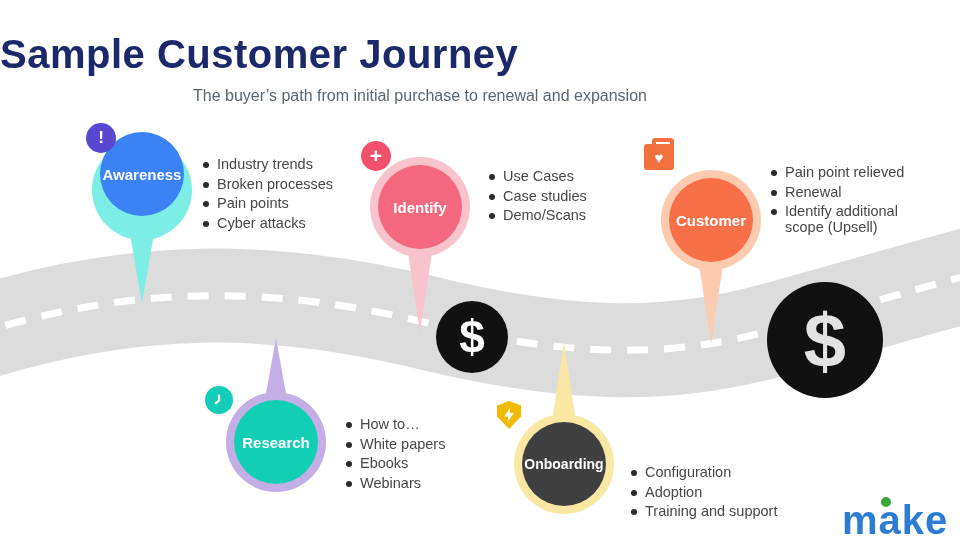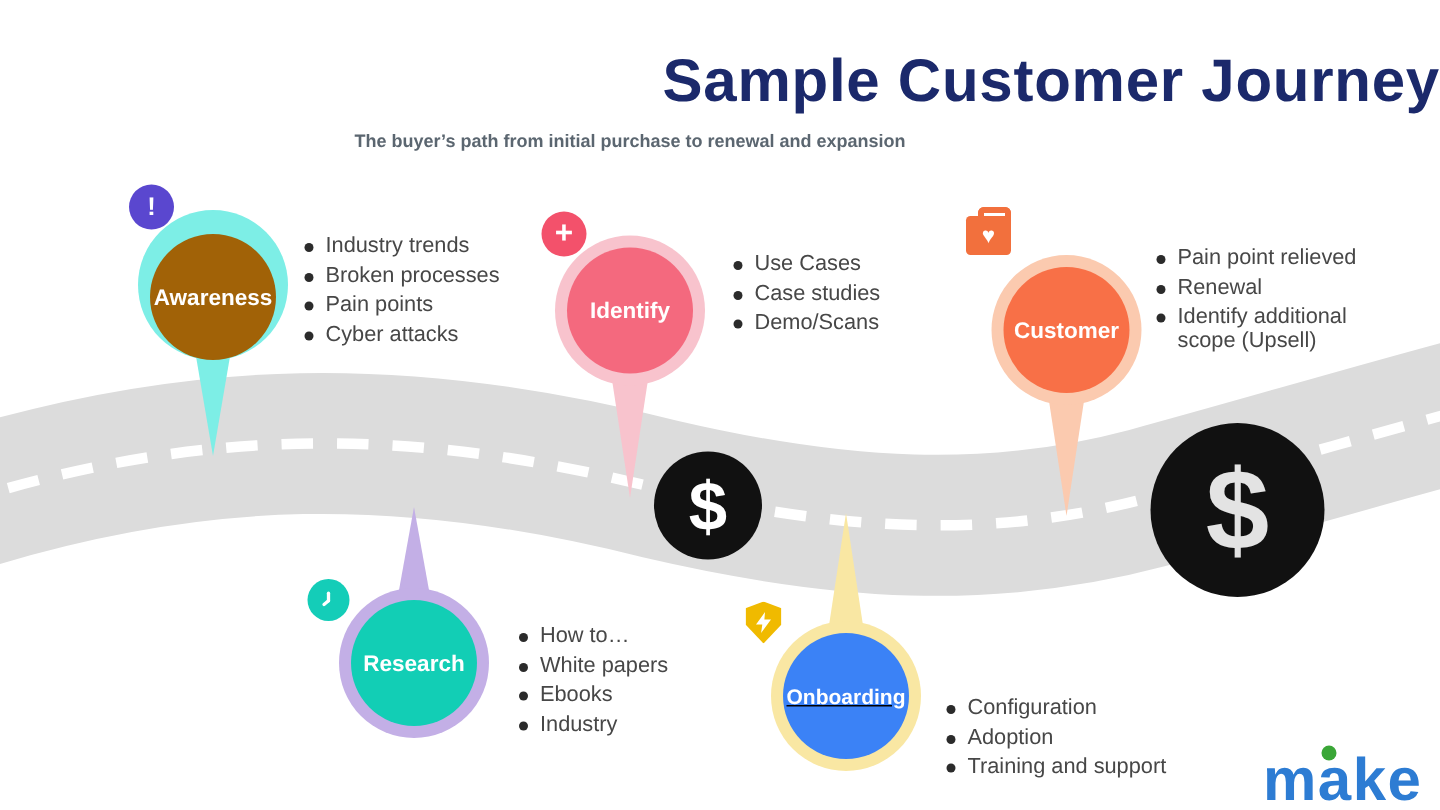--- a/index.html
+++ b/index.html
@@ -1,23 +1,23 @@
 <!DOCTYPE html>
 <html><head>
 <meta charset="utf-8">
 <style>
   html,body{margin:0;padding:0;background:#ffffff;}
   #stage{position:relative;width:960px;height:540px;background:#ffffff;overflow:hidden;
          font-family:"Liberation Sans", sans-serif;}
 
   
-  .title{position:absolute;top:32px;left:0;width:960px;text-align:right;
+  .title{position:absolute;top:32px;left:0;width:960px;text-align:left;
          font-size:40px;font-weight:bold;letter-spacing:0.5px;}
   .subtitle{position:absolute;top:87px;left:0;width:840px;text-align:center;
-            font-size:12px;font-weight:bold;}
+            font-size:16px;}
 
   
   #road-svg{position:absolute;left:0;top:0;z-index:1;}
 
   
   .tail{position:absolute;z-index:2;}
   .tail.down{clip-path:polygon(0 0,100% 0,50% 100%);}
   .tail.up{clip-path:polygon(50% 0,0 100%,100% 100%);}
   .ring{position:absolute;width:100px;height:100px;border-radius:50%;z-index:3;}
   .pin-circle{position:absolute;width:84px;height:84px;border-radius:50%;z-index:4;
@@ -69,21 +69,21 @@
   <svg id="road-svg" width="960" height="540" viewBox="0 0 960 540">
     <path id="road-band" d="M -30 336 C 130 285 270 283 440 326 C 560 354 660 360 765 332 C 860 306 905 292 995 268" fill="none" stroke="#dcdcdc" stroke-width="94"></path>
     <path id="road-dashes" d="M -30 336 C 130 285 270 283 440 326 C 560 354 660 360 765 332 C 860 306 905 292 995 268" fill="none" stroke="#ffffff" stroke-width="7" stroke-dasharray="21 16"></path>
   </svg>
 
   <div class="title" style="color: rgb(27, 41, 107);">Sample Customer Journey</div>
   <div class="subtitle" style="color: rgb(91, 102, 112);">The buyer’s path from initial purchase to renewal and expansion</div>
 
   <div class="tail down" style="left: 128px; top: 222px; width: 28px; height: 82px; background: rgb(125, 238, 230);"></div>
   <div class="ring" style="left: 92px; top: 140px; background: rgb(125, 238, 230);"></div>
-  <div class="pin-circle" style="left: 100px; top: 156px; background: #a16207;">
+  <div class="pin-circle" style="left: 100px; top: 132px; background: #3b82f6;">
     <span class="pin-label">Awareness</span>
   </div>
   <div class="badge round" style="left: 86px; top: 123px; width: 30px; height: 30px; font-size: 17px; background: rgb(90, 71, 207);">
     <span>!</span>
   </div>
   <div class="blist" style="left: 203px; top: 157px; width: 155px; color: rgb(71, 71, 71);">
       <div class="b-row">
         <span class="b-dot"></span>
         <span class="b-txt">Industry trends</span>
       </div>
@@ -169,27 +169,27 @@
       <div class="b-row">
         <span class="b-dot"></span>
         <span class="b-txt">White papers</span>
       </div>
       <div class="b-row">
         <span class="b-dot"></span>
         <span class="b-txt">Ebooks</span>
       </div>
       <div class="b-row">
         <span class="b-dot"></span>
-        <span class="b-txt">Industry</span>
+        <span class="b-txt">Webinars</span>
       </div>
     </div>
 
   <div class="tail up" style="left: 551px; top: 342px; width: 26px; height: 86px; background: rgb(249, 231, 163);"></div>
   <div class="ring" style="left: 514px; top: 414px; background: rgb(249, 231, 163);"></div>
-  <div class="pin-circle" style="left: 522px; top: 422px; background: #3b82f6; text-decoration: underline;">
+  <div class="pin-circle" style="left: 522px; top: 422px; background: #404040;">
     <span class="pin-label" style="font-size:14px;">Onboarding</span>
   </div>
   <div class="shield" style="left: 497px; top: 401px; width: 24px; height: 28px; background: rgb(240, 186, 0);">
     <span class="bolt"></span>
   </div>
   <div class="blist" style="left: 631px; top: 417px; width: 185px; color: rgb(71, 71, 71); margin-top: 48px;">
       <div class="b-row">
         <span class="b-dot"></span>
         <span class="b-txt">Configuration</span>
       </div>

